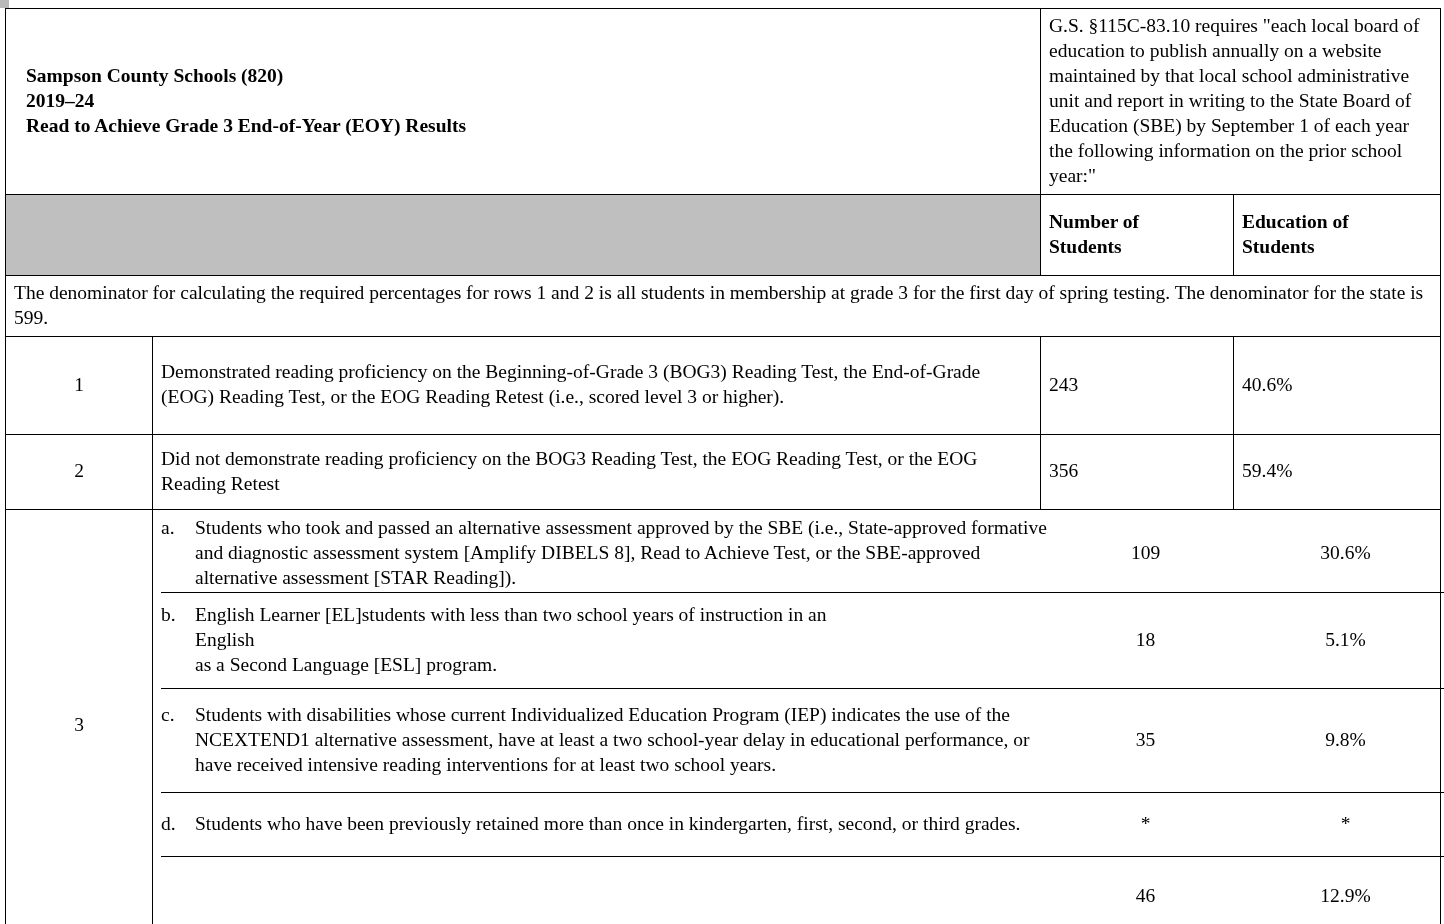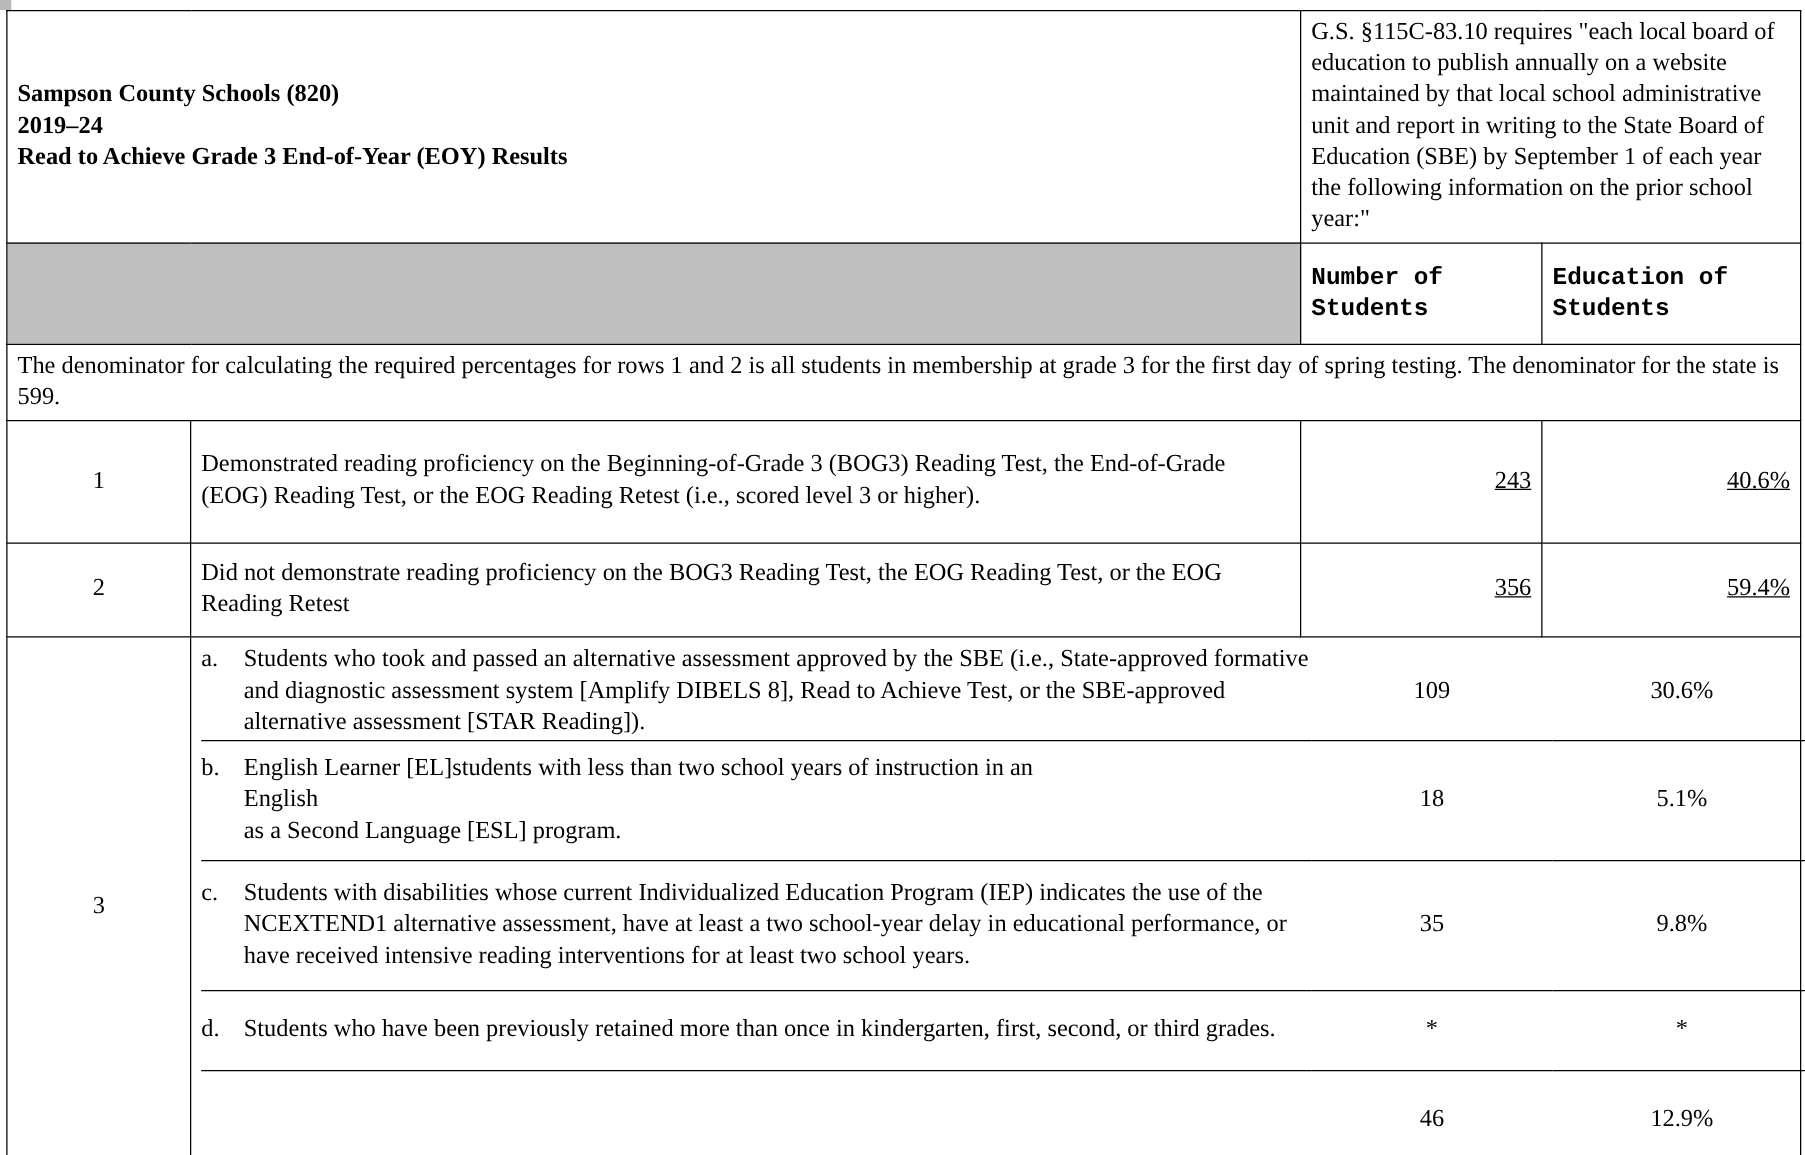--- a/index.html
+++ b/index.html
@@ -55,42 +55,41 @@
   col.c-pct   { width: 207px; }
 
   
   .title-cell {
     font-weight: bold;
     font-size: 20.5px;
     line-height: 1.42;
     vertical-align: middle;
     padding: 10px 12px;
   }
-  .title-cell .tline { white-space: nowrap; }
+  .title-cell .tline { white-space: nowrap; margin-left: 12px; }
 
   .statute-cell {
     font-size: 19.5px;
     line-height: 1.33;
     vertical-align: middle;
     padding: 9px 10px 9px 11px;
   }
 
   
   .gray-cell {
     background: #bfbfbf;
     padding: 0;
     height: 70px;
   }
   .colhead {
     font-weight: bold;
     font-size: 19.5px;
     line-height: 1.3;
     vertical-align: top;
     padding: 9px 10px;
-    font-family: Liberation Mono, monospace;
   }
 
   
   .note-cell {
     font-size: 19.5px;
     line-height: 1.35;
     vertical-align: top;
     padding: 8px 9px 8px 9px;
     margin-top: 18px;
   }
@@ -101,24 +100,23 @@
     vertical-align: middle;
     font-size: 19.5px;
   }
   .desc-cell {
     vertical-align: middle;
     padding: 6px 10px 6px 13px;
     line-height: 1.33;
     margin-top: 24px;
   }
   .val-cell {
-    text-align: right;
-    vertical-align: middle;
-    font-size: 19.5px;
-    text-decoration: underline;
+    text-align: left;
+    vertical-align: middle;
+    font-size: 19.5px;
   }
 
   
   td.nested-host { padding: 0; border: 1.6px solid #000; }
   table.sub {
     width: 100%;
     border-collapse: collapse;
     table-layout: fixed;
   }
   table.sub td {

